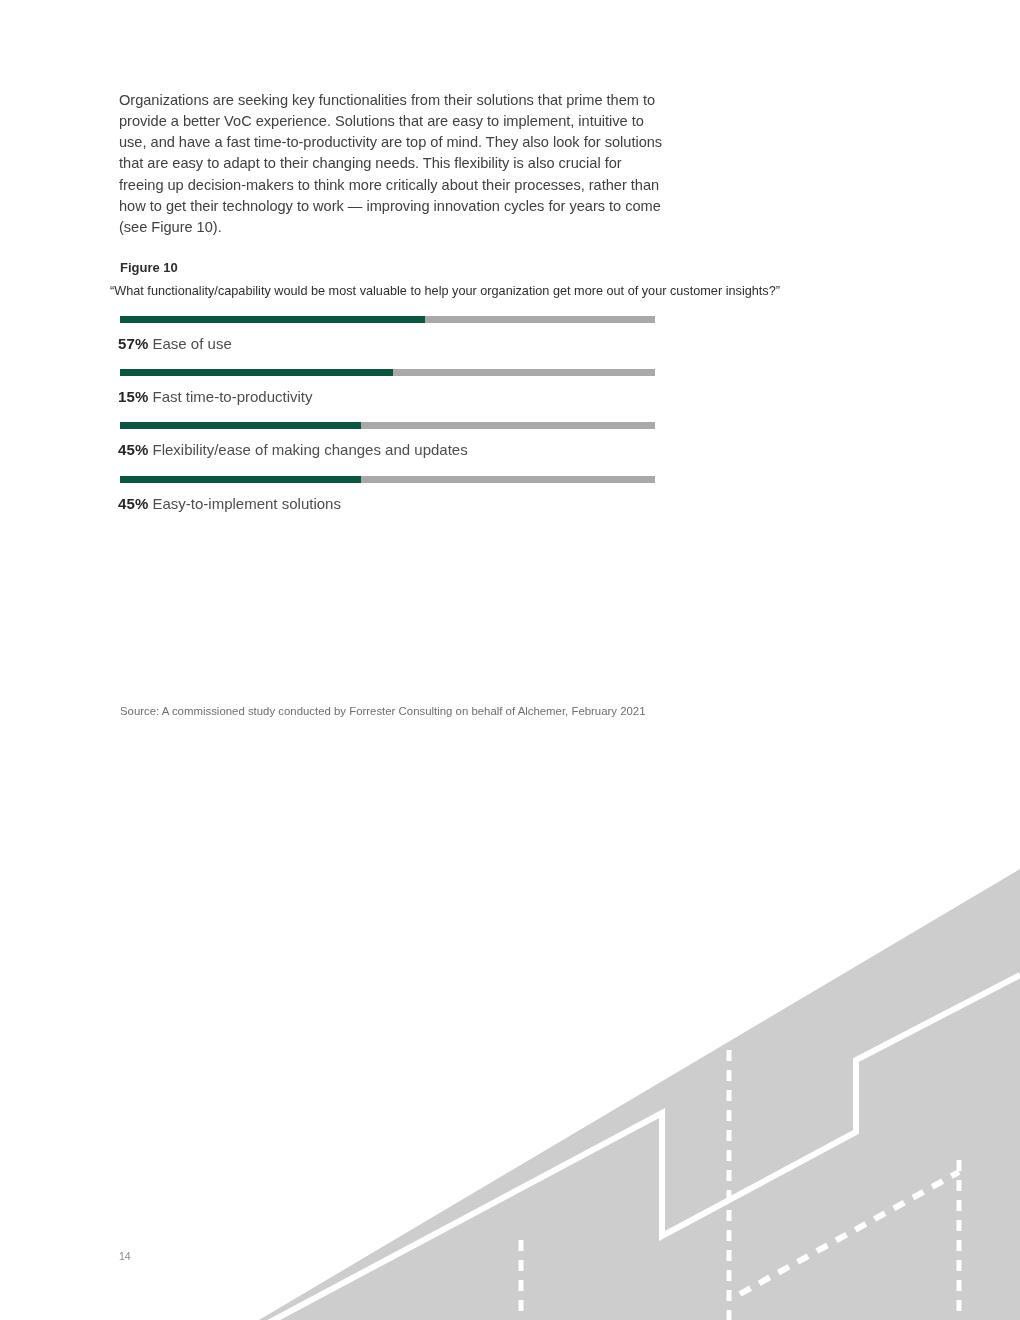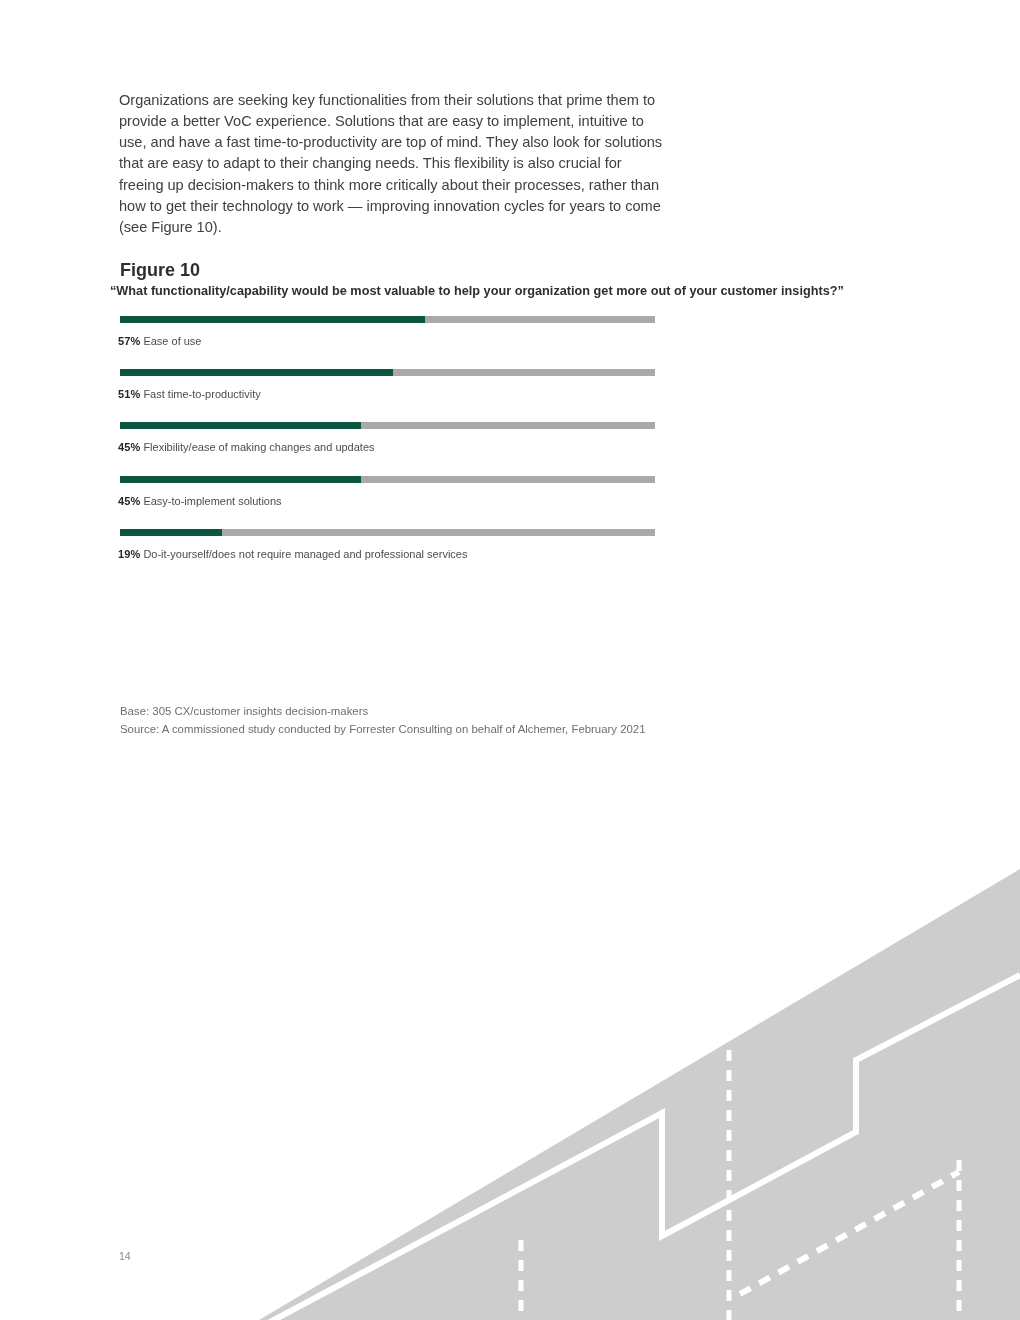--- a/index.html
+++ b/index.html
@@ -45,31 +45,31 @@
     font-size: 14.6px;
     line-height: 21.3px;
     color: #404040;
     letter-spacing: -0.02px;
   }
 
   #figure-label {
     position: absolute;
     left: 120px;
     top: 260px;
-    font-size: 18px;
+    font-size: 13px;
     font-weight: bold;
     color: #2e2e2e;
   }
 
   #figure-question {
     position: absolute;
     left: 110px;
     top: 284px;
     font-size: 12.7px;
-    font-weight: bold;
+    font-weight: normal;
     color: #2e2e2e;
     white-space: nowrap;
   }
 
   #chart {
     position: absolute;
     left: 120px;
     top: 314px;
     width: 535px;
   }
@@ -90,21 +90,21 @@
     position: absolute;
     left: 0;
     top: 0;
     height: 7px;
     background: #0d5543;
   }
   .bar-caption {
     position: absolute;
     left: -2px;
     top: 21px;
-    font-size: 11px;
+    font-size: 15px;
     color: #4a4a4a;
     white-space: nowrap;
   }
   .bar-pct {
     font-weight: bold;
     color: #262626;
     letter-spacing: 0.1px;
   }
   .bar-name {
     font-weight: normal;
@@ -171,21 +171,21 @@
         <span class="bar-pct">57%</span>
         <span class="bar-name">Ease of use</span>
       </div>
     </div>
 
     <div class="bar-row">
       <div class="bar-track" style="background: rgb(169, 169, 169);">
         <div class="bar-fill" style="width: 51%; background: rgb(13, 85, 67);"></div>
       </div>
       <div class="bar-caption">
-        <span class="bar-pct">51%</span>
+        <span class="bar-pct">15%</span>
         <span class="bar-name">Fast time-to-productivity</span>
       </div>
     </div>
 
     <div class="bar-row">
       <div class="bar-track" style="background: rgb(169, 169, 169);">
         <div class="bar-fill" style="width: 45%; background: rgb(13, 85, 67);"></div>
       </div>
       <div class="bar-caption">
         <span class="bar-pct">45%</span>
@@ -198,32 +198,22 @@
         <div class="bar-fill" style="width: 45%; background: rgb(13, 85, 67);"></div>
       </div>
       <div class="bar-caption">
         <span class="bar-pct">45%</span>
         <span class="bar-name">Easy-to-implement solutions</span>
       </div>
     </div>
 
 
 
-    <div class="bar-row">
-      <div class="bar-track" style="background: rgb(169, 169, 169);">
-        <div class="bar-fill" style="width: 19%; background: rgb(13, 85, 67);"></div>
-      </div>
-      <div class="bar-caption">
-        <span class="bar-pct">19%</span>
-        <span class="bar-name">Do-it-yourself/does not require managed and professional services</span>
-      </div>
-    </div>
 
   </div>
 
   <div id="footnotes">
-    <div>Base: 305 CX/customer insights decision-makers</div>
     <div>Source: A commissioned study conducted by Forrester Consulting on behalf of Alchemer, February 2021</div>
   </div>
 
   <div id="page-number">14</div>
 
 </div>
 
 </body></html>

